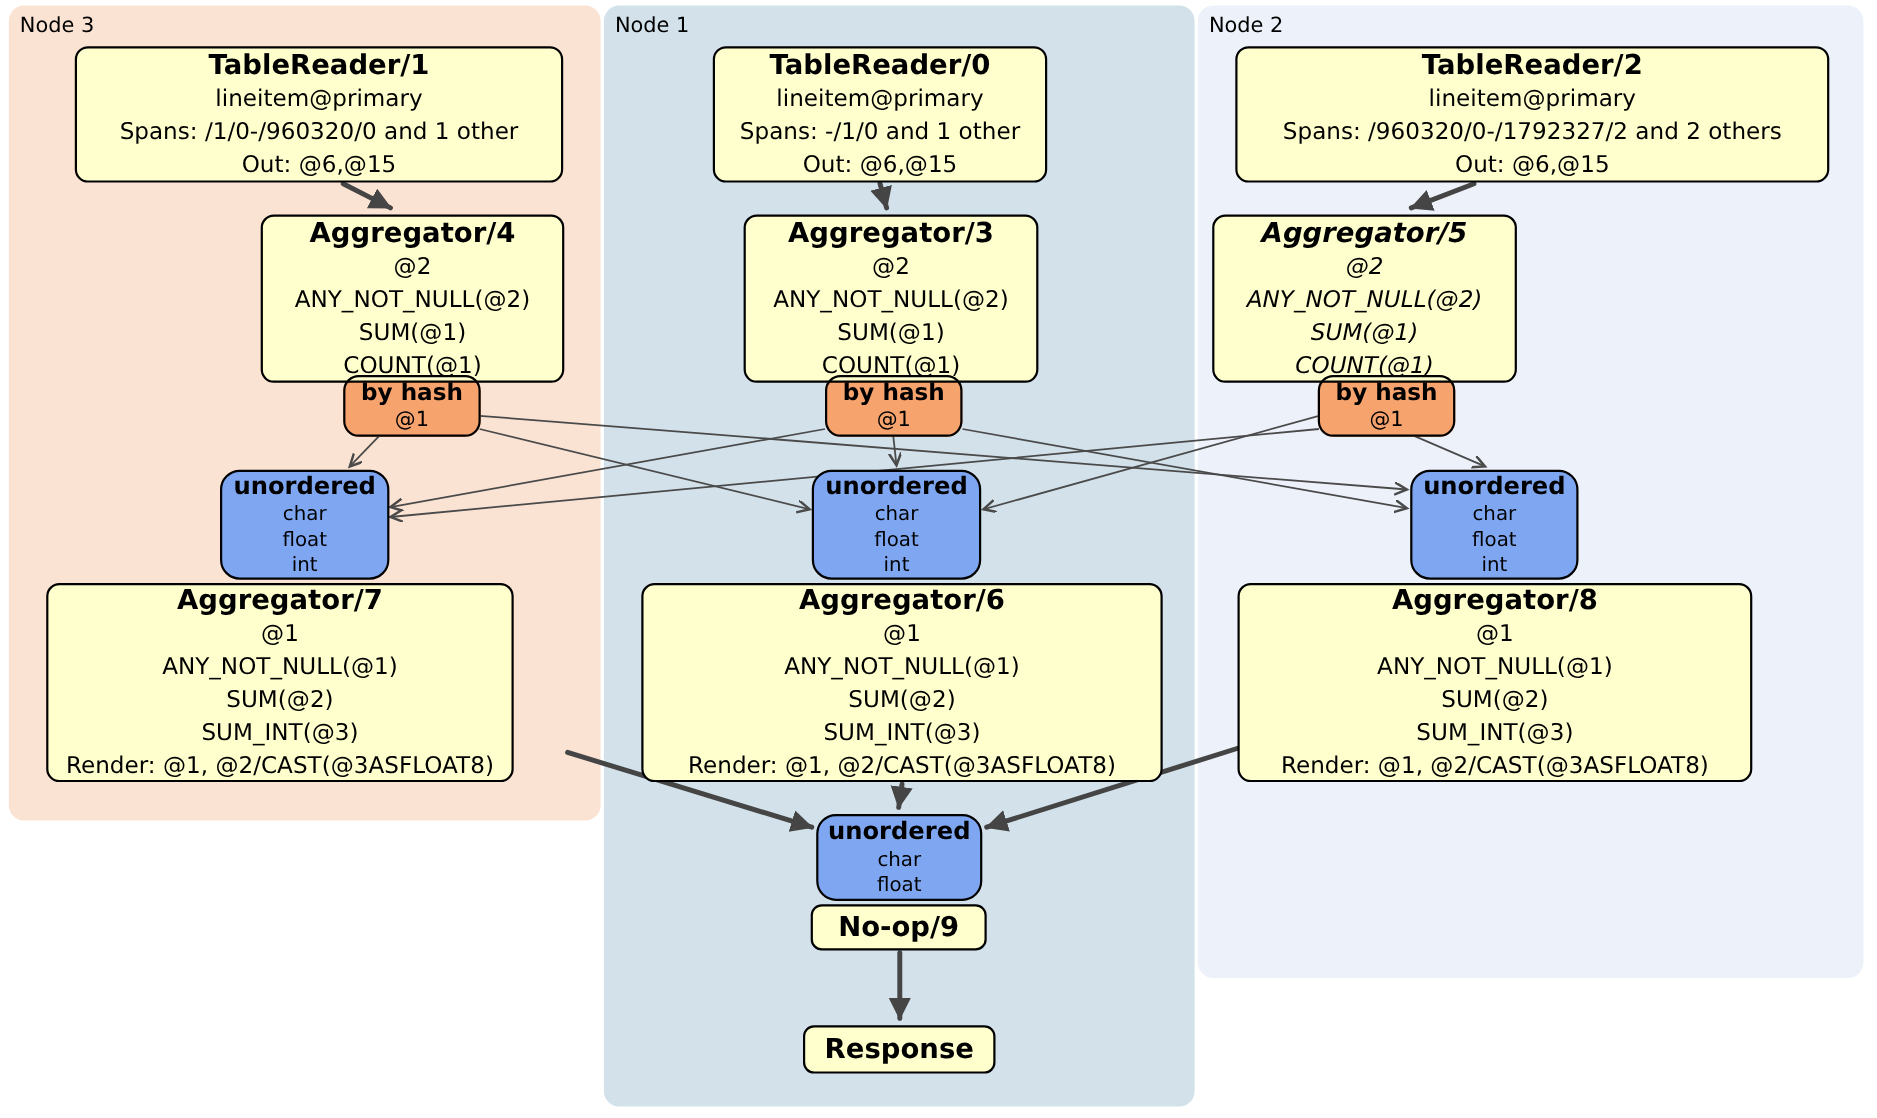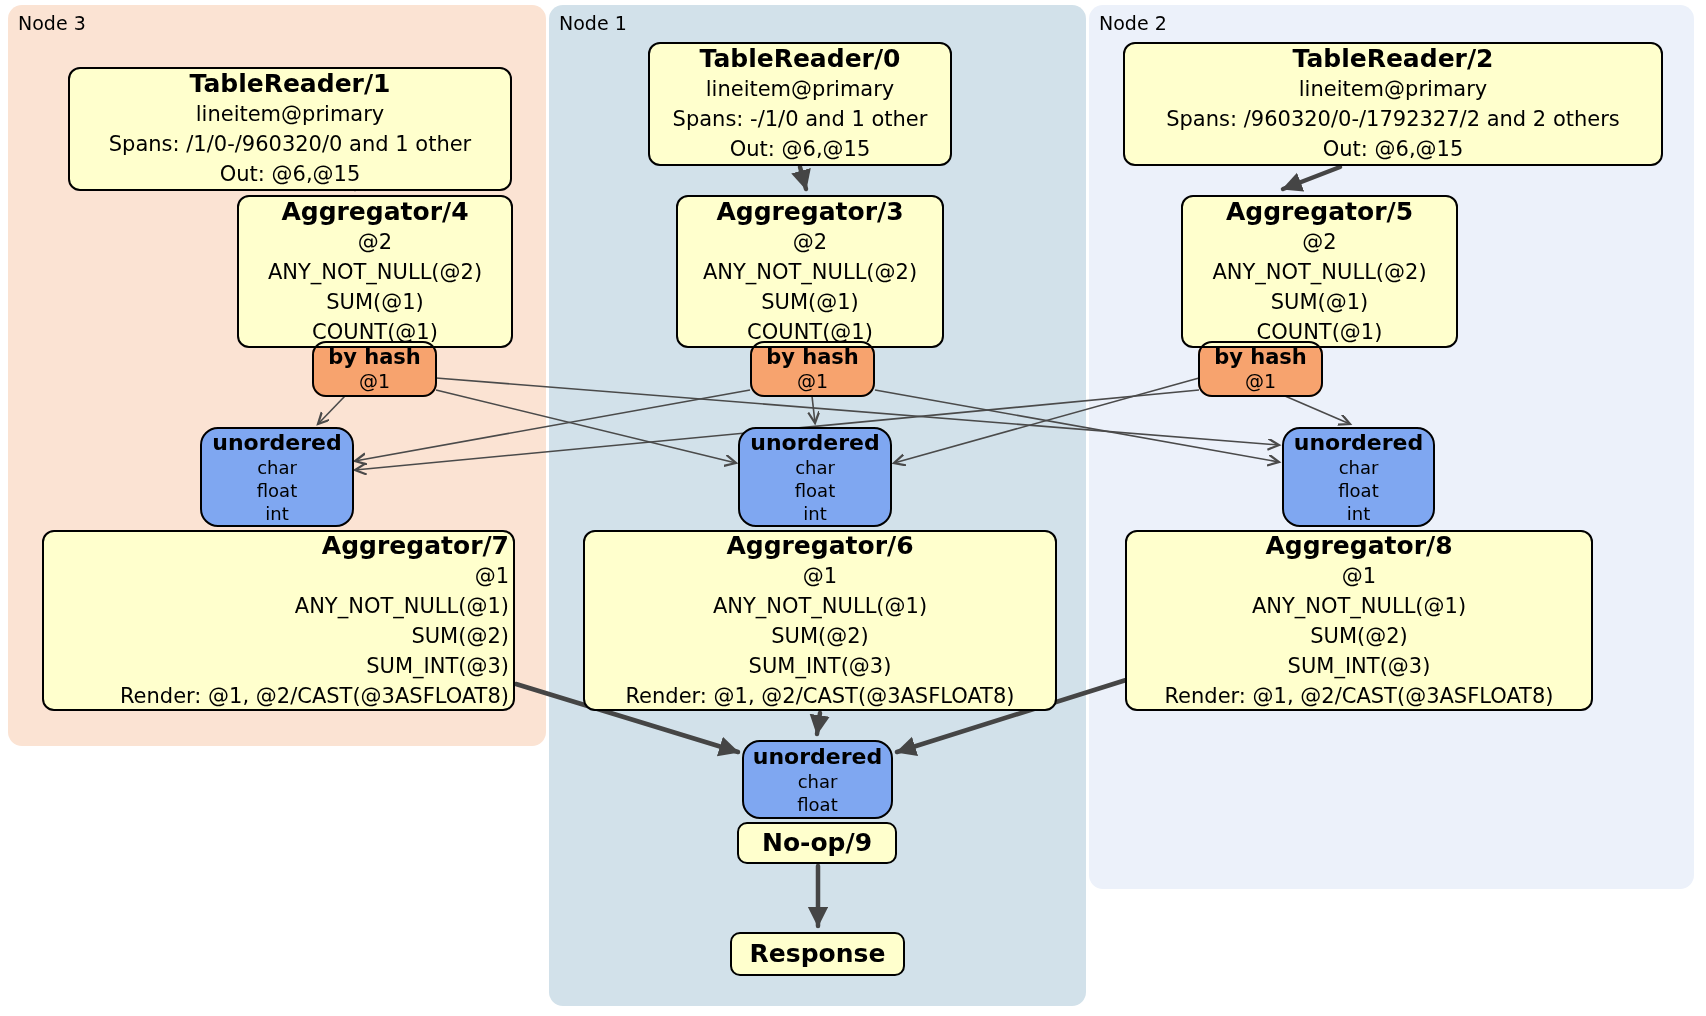--- a/index.html
+++ b/index.html
@@ -79,21 +79,21 @@
       <line x1="312" y1="167" x2="355" y2="189"></line>
       <line x1="800" y1="167" x2="806" y2="189"></line>
       <line x1="1340" y1="167" x2="1283" y2="189"></line>
       <line x1="516" y1="684" x2="738" y2="752"></line>
       <line x1="820" y1="713" x2="817" y2="734"></line>
       <line x1="1126" y1="680" x2="897" y2="752"></line>
       <line x1="818" y1="866" x2="818" y2="926"></line>
     </g>
   </svg>
 
-  <div class="box" style="left:68px;top:42px;width:444px;height:124px;margin-top:25px;">
+  <div class="box" style="left:68px;top:42px;width:444px;height:124px;">
     <div class="bt">TableReader/1</div>
     <div class="bl">lineitem@primary</div>
     <div class="bl">Spans: /1/0-/960320/0 and 1 other</div>
     <div class="bl">Out: @6,@15</div>
   </div>
 
   <div class="box" style="left:237px;top:195px;width:276px;height:153px;">
     <div class="bt">Aggregator/4</div>
     <div class="bl">@2</div>
     <div class="bl">ANY_NOT_NULL(@2)</div>
@@ -107,21 +107,21 @@
     <div class="bh-s">@1</div>
   </div>
 
   <div class="un" style="left:200px;top:427px;width:154px;height:100px;">
     <div class="un-t">unordered</div>
     <div class="un-s">char</div>
     <div class="un-s">float</div>
     <div class="un-s">int</div>
   </div>
 
-  <div class="box" style="left:42px;top:530px;width:473px;height:181px;align-items:flex-end;">
+  <div class="box" style="left:42px;top:530px;width:425px;height:181px;">
     <div class="bt">Aggregator/7</div>
     <div class="bl">@1</div>
     <div class="bl">ANY_NOT_NULL(@1)</div>
     <div class="bl">SUM(@2)</div>
     <div class="bl">SUM_INT(@3)</div>
     <div class="bl">Render: @1, @2/CAST(@3ASFLOAT8)</div>
   </div>
 
   <div class="box" style="left:648px;top:42px;width:304px;height:124px;">
     <div class="bt">TableReader/0</div>
@@ -160,21 +160,21 @@
     <div class="bl">Render: @1, @2/CAST(@3ASFLOAT8)</div>
   </div>
 
   <div class="box" style="left:1123px;top:42px;width:540px;height:124px;">
     <div class="bt">TableReader/2</div>
     <div class="bl">lineitem@primary</div>
     <div class="bl">Spans: /960320/0-/1792327/2 and 2 others</div>
     <div class="bl">Out: @6,@15</div>
   </div>
 
-  <div class="box" style="left:1181px;top:195px;width:277px;height:153px;">
+  <div class="box" style="left:1102px;top:195px;width:277px;height:153px;font-style:italic;">
     <div class="bt">Aggregator/5</div>
     <div class="bl">@2</div>
     <div class="bl">ANY_NOT_NULL(@2)</div>
     <div class="bl">SUM(@1)</div>
     <div class="bl">COUNT(@1)</div>
   </div>
 
   <div class="bh-fill" style="left:1198px;top:341px;width:125px;height:56px;"></div>
   <div class="bh-outline" style="left:1198px;top:341px;width:125px;height:56px;">
     <div class="bh-t">by hash</div>

